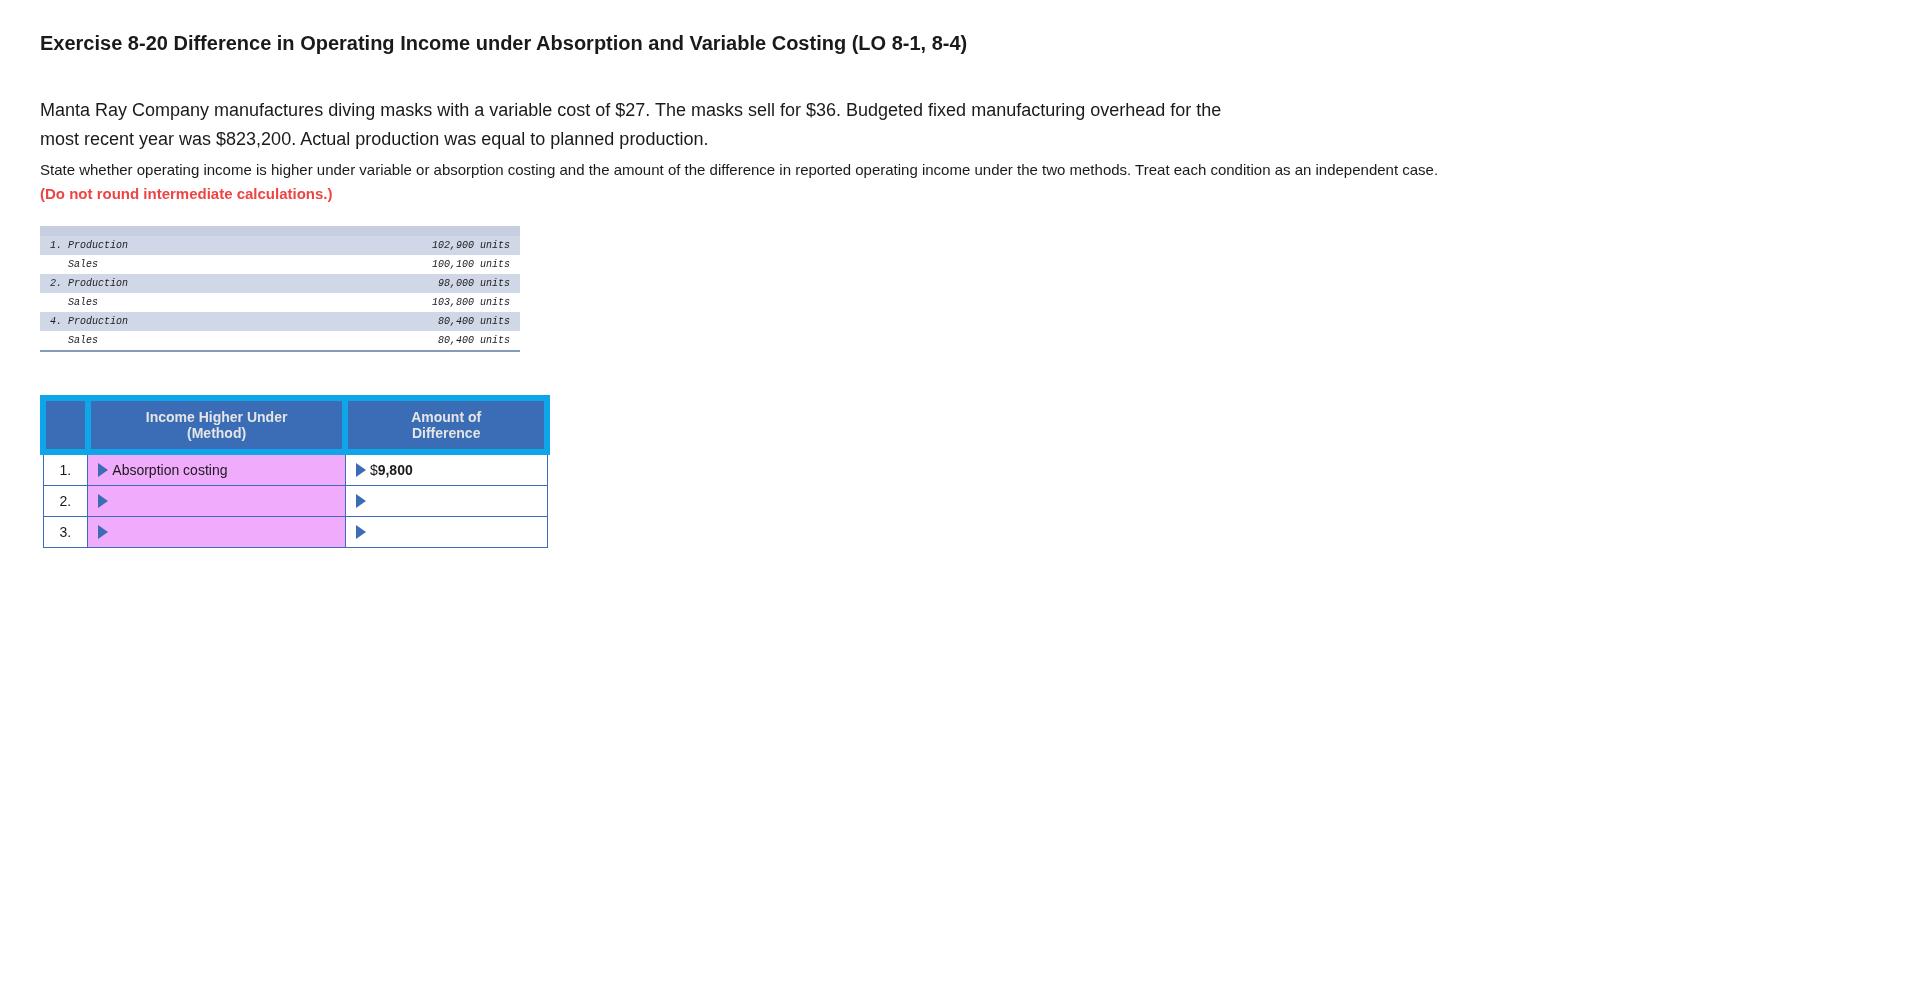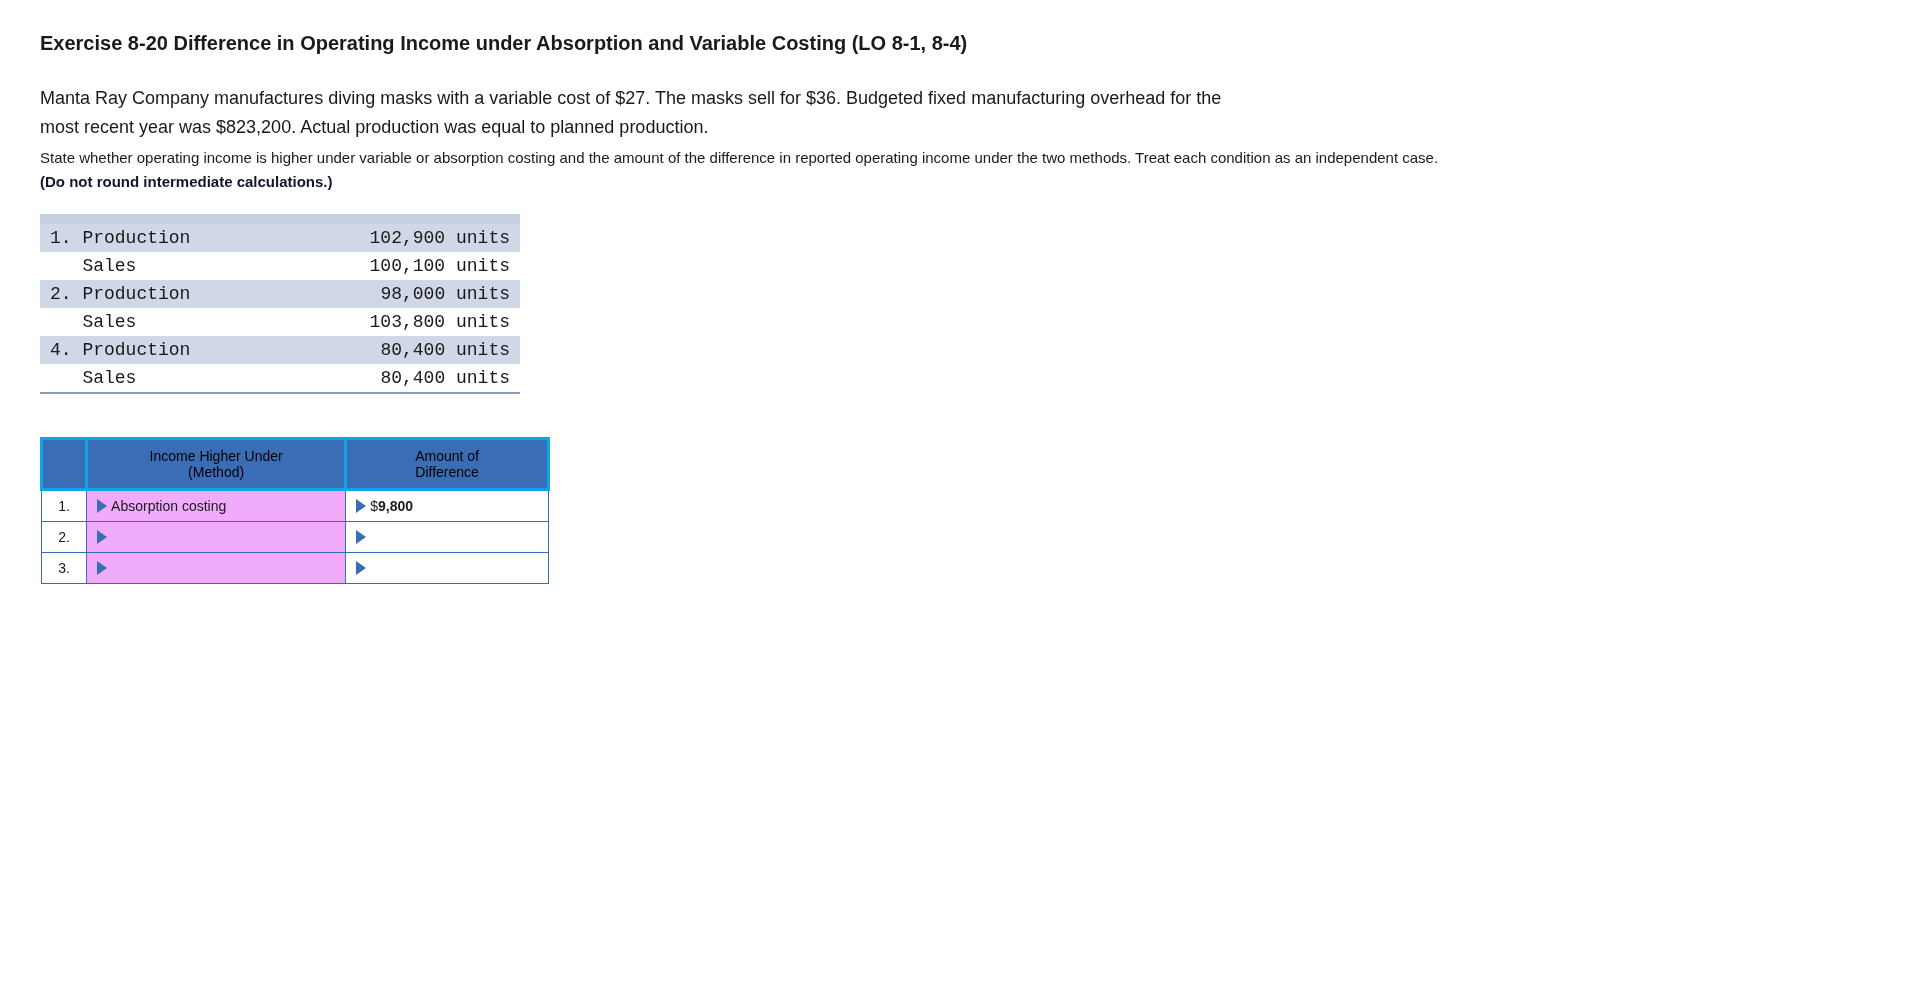--- a/index.html
+++ b/index.html
@@ -14,21 +14,21 @@
       background-color: #ffffff;
       color: #1a1a1a;
       padding: 30px 40px;
       width: 1912px;
       min-height: 1008px;
     }
 
     .page-title {
       font-size: 20px;
       font-weight: bold;
-      margin-bottom: 28px;
+      margin-bottom: 40px;
       line-height: 1.3;
     }
 
     .description {
       font-size: 18px;
       line-height: 1.6;
       margin-bottom: 4px;
       max-width: 1200px;
     }
 
@@ -38,35 +38,36 @@
     }
 
     .required-text {
       font-size: 15px;
       line-height: 1.6;
       max-width: 1400px;
       margin-bottom: 20px;
     }
 
     .highlight-red {
-      color: #0f172a;
+      color: #ef4444;
       font-weight: bold;
     }
 
     
     .data-table-wrapper {
       margin-bottom: 30px;
       display: inline-block;
     }
 
     .data-table {
       border-collapse: collapse;
-      font-size: 18px;
+      font-size: 10px;
       font-family: 'Courier New', monospace;
       min-width: 480px;
+      font-style: italic;
     }
 
     .data-table thead tr {
       background-color: #c5cfe0;
     }
 
     .data-table thead th {
       height: 12px;
       padding: 0;
     }
@@ -108,25 +109,25 @@
     }
 
     .answers-table {
       border-collapse: collapse;
       font-size: 14px;
       min-width: 510px;
     }
 
     .answers-table thead tr th {
       background-color: #3a6db5;
-      color: #000000;
-      font-weight: normal;
+      color: #e5e5e5;
+      font-weight: bold;
       text-align: center;
       padding: 8px 14px;
-      border: 3px solid #0ea5e9;
+      border: 6px solid #0ea5e9;
     }
 
     .answers-table thead tr th:first-child {
       width: 40px;
       background-color: #3a6db5;
     }
 
     .answers-table thead tr th.method-col {
       width: 230px;
     }

